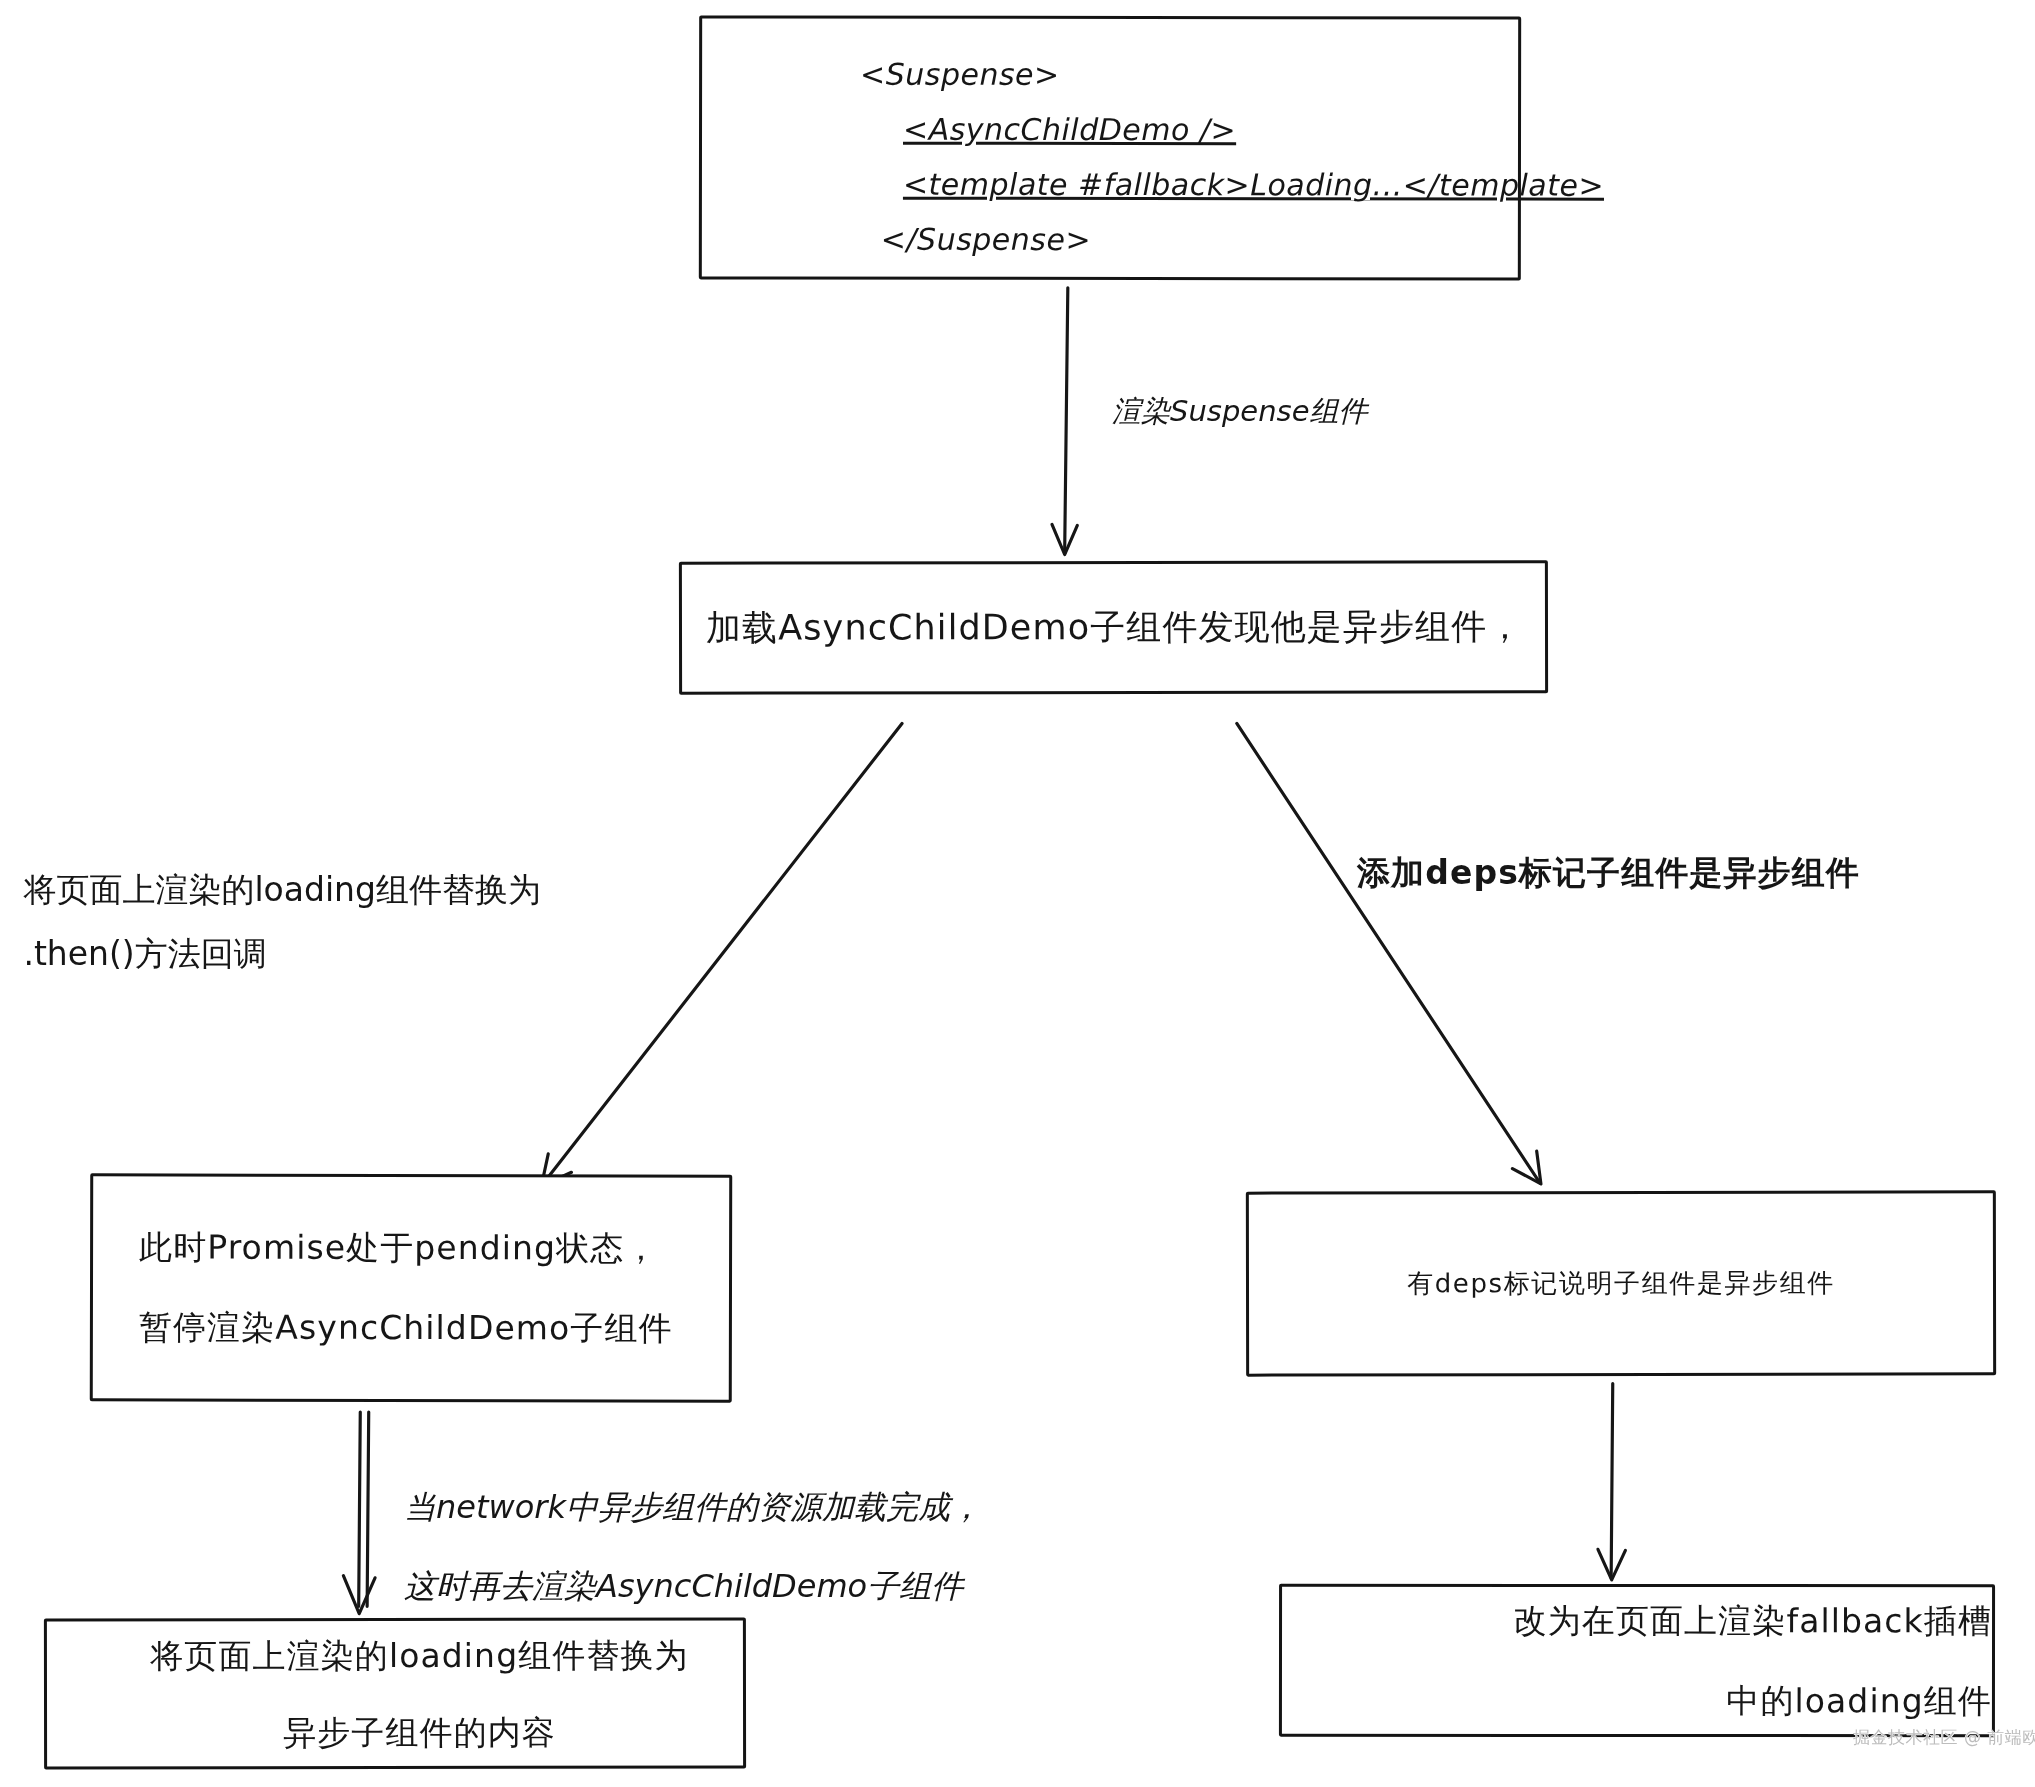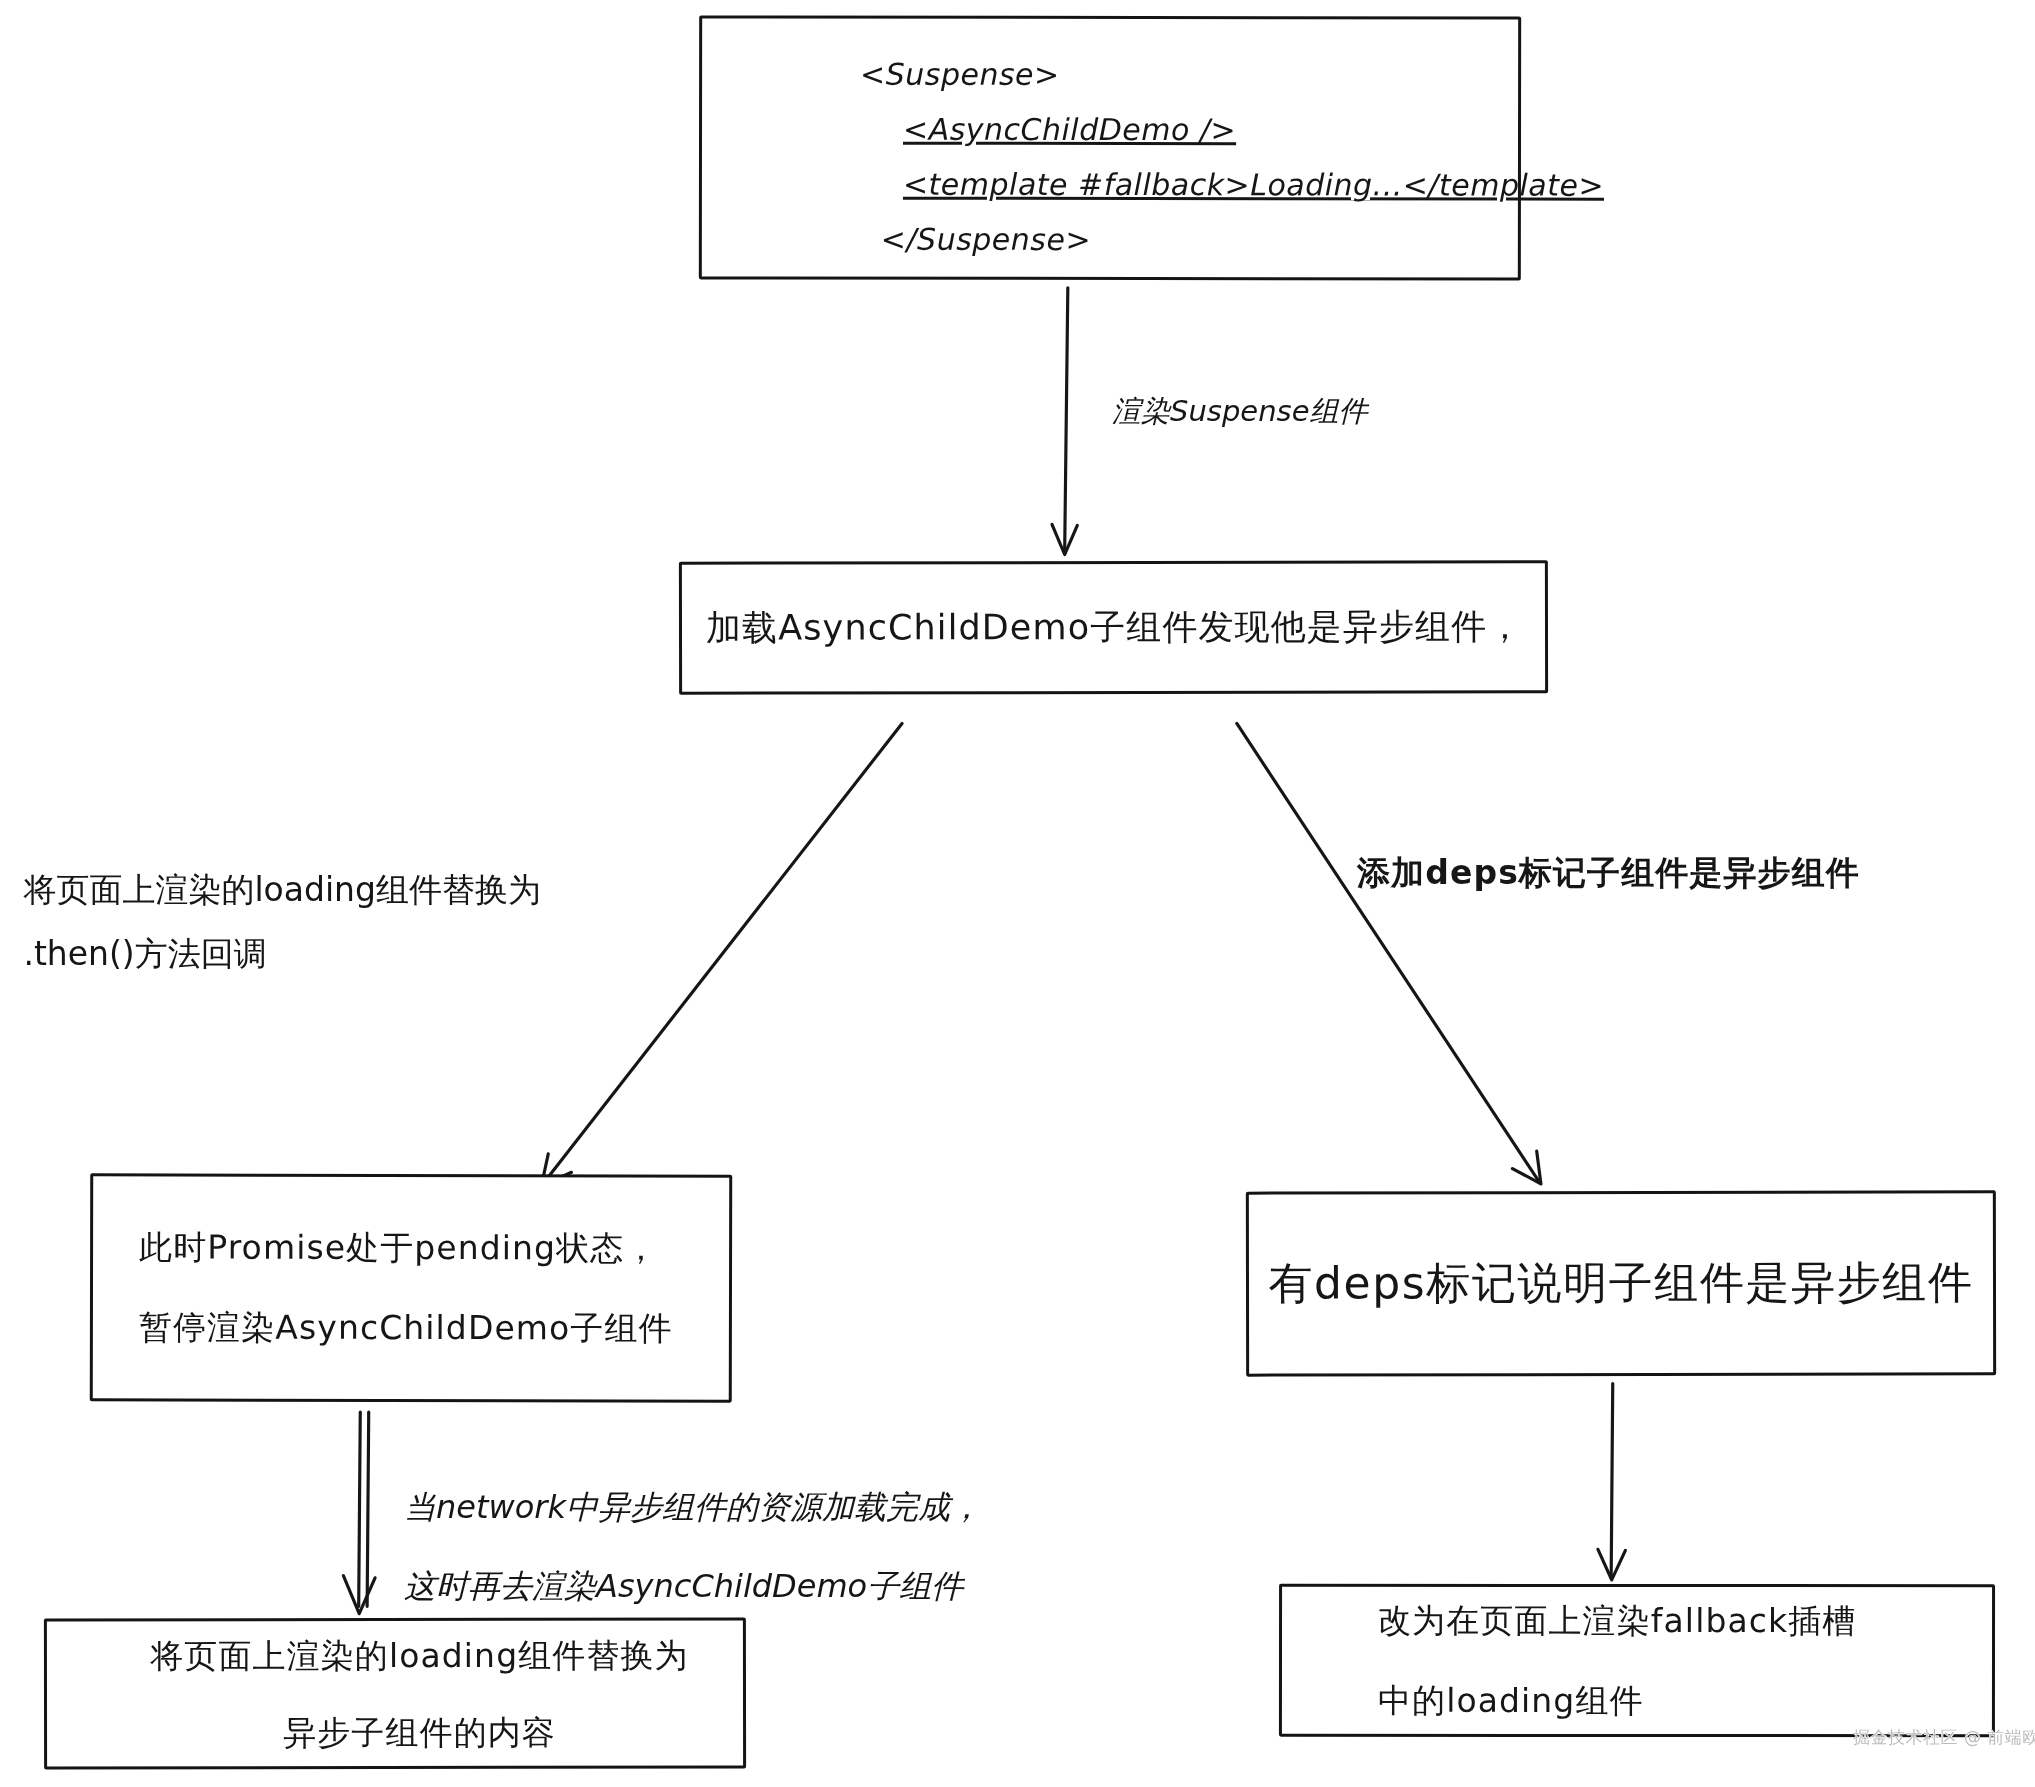--- a/index.html
+++ b/index.html
@@ -89,28 +89,29 @@
     align-items: center;
   }
   .replace-box .line { font-size: 33px; line-height: 77px; letter-spacing: 1.1px; }
 
   
   .deps-box {
     left: 1230px; top: 1191px; width: 750px; height: 185px;
     display: flex; align-items: center; justify-content: center;
     transform: rotate(-0.1deg);
   }
-  .deps-box .txt { font-size: 44px; letter-spacing: 1.6px; }
+  .deps-box .txt { font-size: 26px; letter-spacing: 1.6px; }
 
   
   .fallback-box {
     left: 1263px; top: 1584px; width: 716px; height: 153px;
     display: flex; flex-direction: column; justify-content: center;
     padding-left: 96px;
     transform: rotate(0.05deg);
+    align-items: flex-end;
   }
   .fallback-box .line { font-size: 33px; line-height: 80px; letter-spacing: 1.1px; }
 
   
   .watermark {
     left: 1837px; top: 1726px;
     font-size: 17px;
     color: #bdbdbd;
     text-shadow: 0.5px 0.5px 0 #ffffff, -0.5px -0.5px 0 #ffffff;
     letter-spacing: 0.5px;

